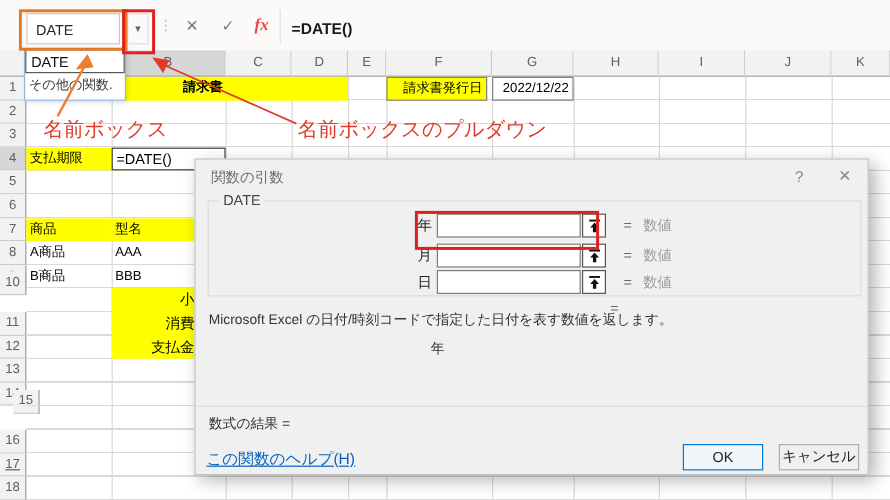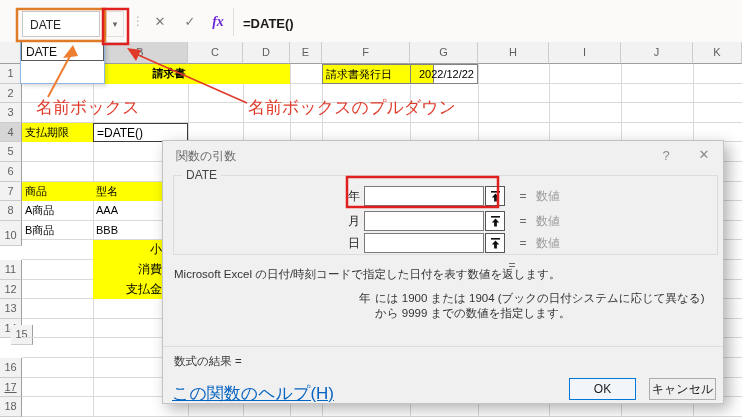--- a/index.html
+++ b/index.html
@@ -9,21 +9,21 @@
     -webkit-font-smoothing:antialiased;
   }
   
   .fbar{position:absolute;left:0;top:0;width:742px;height:42px;background:#fbfaf9;border-bottom:1px solid #e3e2e1;}
   .namebox{position:absolute;left:22px;top:11px;width:78px;height:26px;background:#fff;border:1px solid #c9c8c6;
     font-size:12px;color:#262626;line-height:26px;padding-left:7px;box-sizing:border-box;}
   .nb-drop{position:absolute;left:106px;top:11px;width:18px;height:26px;background:#fbfaf9;border:1px solid #e0dfde;
     text-align:center;line-height:24px;font-size:9px;color:#666;box-sizing:border-box;}
   .fsep{position:absolute;left:132px;top:14px;height:20px;color:#b5b4b2;font-size:12px;letter-spacing:0;}
   .fbtn{position:absolute;top:10px;width:24px;height:24px;text-align:center;line-height:24px;font-size:13px;color:#7b7a78;}
-  .fx{font-family:"Liberation Serif","DejaVu Serif",serif;font-style:italic;font-weight:bold;color:#6d28d9;font-size:14px;}
+  .fx{font-family:"Liberation Serif","DejaVu Serif",serif;font-style:italic;font-weight:bold;color:#ef4444;font-size:14px;}
   .fdivider{position:absolute;left:233px;top:8px;height:28px;border-left:1px solid #e0dfde;}
   .formula-text{position:absolute;left:243px;top:11px;height:26px;line-height:26px;font-size:13px;font-weight:600;color:#1a1a1a;}
   
   .sheet{position:absolute;left:0;top:42px;width:742px;height:375px;background:#fff;}
   .colhdr{position:absolute;top:0;height:22px;background:#f2f2f2;border-right:1px solid #cccccc;border-bottom:1px solid #9f9e9d;
     box-sizing:border-box;text-align:center;font-size:11px;color:#5f5f5f;line-height:21px;}
   .colhdr.sel{background:#d6d6d6;}
   .rowhdr{position:absolute;left:0;width:22px;background:#f2f2f2;border-bottom:1px solid #cccccc;border-right:1px solid #9f9e9d;
     box-sizing:border-box;text-align:center;font-size:11px;color:#5f5f5f;}
   .rowhdr.sel{background:#d6d6d6;}
@@ -34,46 +34,46 @@
     white-space:nowrap;overflow:hidden;padding:0 3px;}
   .yellow{background:#ffff00;}
   .bordered{border:1px solid #828282;}
   
   .nb-list{position:absolute;left:20px;top:40px;width:85px;height:44px;background:#fff;border:1px solid #8fb8e0;
     box-sizing:border-box;z-index:10;box-shadow:2px 2px 4px rgba(0,0,0,.15);}
   .nb-item1{height:20px;line-height:20px;font-size:12px;color:#111;border:1px solid #5a5a5a;padding-left:4px;
     box-sizing:border-box;white-space:nowrap;overflow:hidden;}
   .nb-item2{height:20px;line-height:20px;font-size:11px;color:#333;padding-left:3px;white-space:nowrap;overflow:hidden;}
   
-  .dialog{position:absolute;left:162px;top:140px;width:562px;height:264px;background:#f0f0f0;border:1px solid #c3c3c3;
+  .dialog{position:absolute;left:162px;top:132px;width:562px;height:264px;background:#f0f0f0;border:1px solid #c3c3c3;
     box-sizing:border-box;z-index:20;box-shadow:5px 5px 14px rgba(0,0,0,.30);padding-left:28px;}
   .dlg-title{position:absolute;left:13px;top:7px;font-size:12px;color:#6b6b6b;}
   .dlg-help{position:absolute;left:492px;top:5px;width:22px;height:20px;text-align:center;font-size:13px;color:#8a8a8a;line-height:20px;}
   .dlg-close{position:absolute;left:528px;top:4px;width:26px;height:20px;text-align:center;font-size:13px;color:#8a8a8a;line-height:20px;}
   .groupbox{position:absolute;left:10px;top:34px;width:545px;height:80px;border:1px solid #dcdcdc;box-sizing:border-box;}
   .grouplegend{position:absolute;left:8px;top:-8px;background:#f0f0f0;padding:0 4px;font-size:12px;color:#444;}
   .argrow{position:absolute;left:0;width:545px;height:22px;}
   .arglabel{position:absolute;left:148px;width:38px;text-align:right;font-size:12px;color:#222;line-height:22px;}
   .argfield{position:absolute;left:190px;top:1px;width:120px;height:20px;background:#fff;border:1px solid #7a7a7a;
     box-sizing:border-box;font-size:12px;padding:0 3px;outline:none;font-family:"Liberation Sans",sans-serif;}
   .argbtn{position:absolute;left:311px;top:1px;width:20px;height:20px;background:#fff;border:1px solid #555;
     box-sizing:border-box;display:flex;align-items:center;justify-content:center;}
   .argeq{position:absolute;left:342px;width:14px;text-align:center;font-size:12px;color:#666;line-height:22px;}
   .argtype{position:absolute;left:362px;font-size:12px;color:#9a9a9a;line-height:22px;}
   .eq-solo{position:absolute;left:342px;top:245px;width:14px;text-align:center;font-size:12px;color:#666;}
   .dlg-desc{position:absolute;left:11px;top:126px;font-size:11.5px;color:#333;text-align:right;}
   .hint-term{position:absolute;left:196px;top:150px;font-size:11.5px;color:#333;}
   .hint-body{position:absolute;left:212px;top:150px;width:334px;font-size:11.5px;color:#333;line-height:15px;}
   .dlg-sep{position:absolute;left:0;top:205px;width:560px;border-top:1px solid #dcdcdc;}
   .dlg-result{position:absolute;left:11px;top:213px;font-size:11.5px;color:#333;}
-  .dlg-link{position:absolute;left:9px;top:241px;font-size:17px;color:#0563c1;text-decoration:underline;cursor:pointer;}
+  .dlg-link{position:absolute;left:9px;top:241px;font-size:13px;color:#0563c1;text-decoration:underline;cursor:pointer;}
   .btn{position:absolute;top:237px;width:67px;height:22px;background:#efefef;border:1px solid #adadad;box-sizing:border-box;
     text-align:center;font-size:12px;color:#222;line-height:20px;}
   .btn.ok{left:406px;border:1px solid #0078d7;background:#f2f6fa;}
-  .btn.cancel{left:486px;}
+  .btn.cancel{left:486px;font-family:Liberation Mono, monospace;}
   
   .anno{position:absolute;left:0;top:0;width:742px;height:417px;z-index:30;pointer-events:none;}
   .anno text{font-family:"DejaVu Serif","Liberation Serif",serif;font-size:17px;fill:#e03a2a;}
 </style>
 </head>
 <body>
 
 <div class="fbar">
   <div class="namebox">DATE</div>
   <div class="nb-drop">▾</div>
@@ -126,37 +126,38 @@
       <div class="vline" style="left: 290px;"></div>
       <div class="vline" style="left: 322px;"></div>
       <div class="vline" style="left: 410px;"></div>
       <div class="vline" style="left: 478px;"></div>
       <div class="vline" style="left: 549px;"></div>
       <div class="vline" style="left: 621px;"></div>
       <div class="vline" style="left: 693px;"></div>
     </div>
 
   <div class="cell yellow" style="left:93px;top:22px;width:197px;font-weight:bold;text-align:center;padding-right:48px;">請求書</div>
-  <div class="cell yellow bordered" style="left:322px;top:22px;width:112px;text-align:left;">請求書発行日</div>
+  <div class="cell yellow bordered" style="left:322px;top:22px;width:84px;text-align:right;">請求書発行日</div>
   <div class="cell bordered" style="left:410px;top:22px;width:68px;text-align:right;">2022/12/22</div>
   <div class="cell yellow" style="left:22px;top:80.8px;width:83px;">支払期限</div>
   <div class="cell" style="left:93px;top:80.8px;width:95px;background:#fff;border:1.5px solid #3c3c3c;font-size:12px;">=DATE()</div>
   <div class="cell yellow" style="left:93px;top:139.6px;width:95px;">型名</div>
   <div class="cell yellow" style="left:22px;top:139.6px;width:71px;">商品</div>
   <div class="cell" style="left:93px;top:159.2px;width:95px;">AAA</div>
   <div class="cell" style="left:22px;top:159.2px;width:71px;">A商品</div>
   <div class="cell" style="left:22px;top:178.8px;width:71px;">B商品</div>
   <div class="cell" style="left:93px;top:178.8px;width:95px;">BBB</div>
   <div class="cell yellow" style="left:93px;top:198.4px;width:95px;text-align:right;padding-right:14px;font-size:12px;">小計</div>
   <div class="cell yellow" style="left:93px;top:218px;width:95px;text-align:right;padding-right:14px;font-size:12px;">消費税</div>
   <div class="cell yellow" style="left:93px;top:237.6px;width:95px;text-align:right;padding-right:14px;font-size:12px;">支払金額</div>
 </div>
 
 <div class="nb-list">
   <div class="nb-item1">DATE</div>
+  <div class="nb-item2">その他の関数.</div>
 </div>
 
 <div class="dialog">
   <div class="dlg-title">関数の引数</div>
   <div class="dlg-help">?</div>
   <div class="dlg-close">✕</div>
 
   <div class="groupbox">
     <div class="grouplegend">DATE</div>
 
@@ -196,21 +197,20 @@
           </svg>
       </div>
       <div class="argeq">=</div>
       <div class="argtype">数値</div>
     </div>
   </div>
 
   <div class="eq-solo" style="top:117px;">=</div>
   <div class="dlg-desc">Microsoft Excel の日付/時刻コードで指定した日付を表す数値を返します。</div>
   <div class="hint-term">年</div>
-  <div class="hint-body">には 1900 または 1904 (ブックの日付システムに応じて異なる) から 9999 までの数値を指定します。</div>
   <div class="dlg-sep"></div>
   <div class="dlg-result">数式の結果 =</div>
   <div class="dlg-link">この関数のヘルプ(H)</div>
   <div class="btn ok">OK</div>
   <div class="btn cancel">キャンセル</div>
 </div>
 
 <svg class="anno">
 
   <rect x="17" y="9" width="88" height="32" fill="none" stroke="#e07b28" stroke-width="2.5"></rect>

